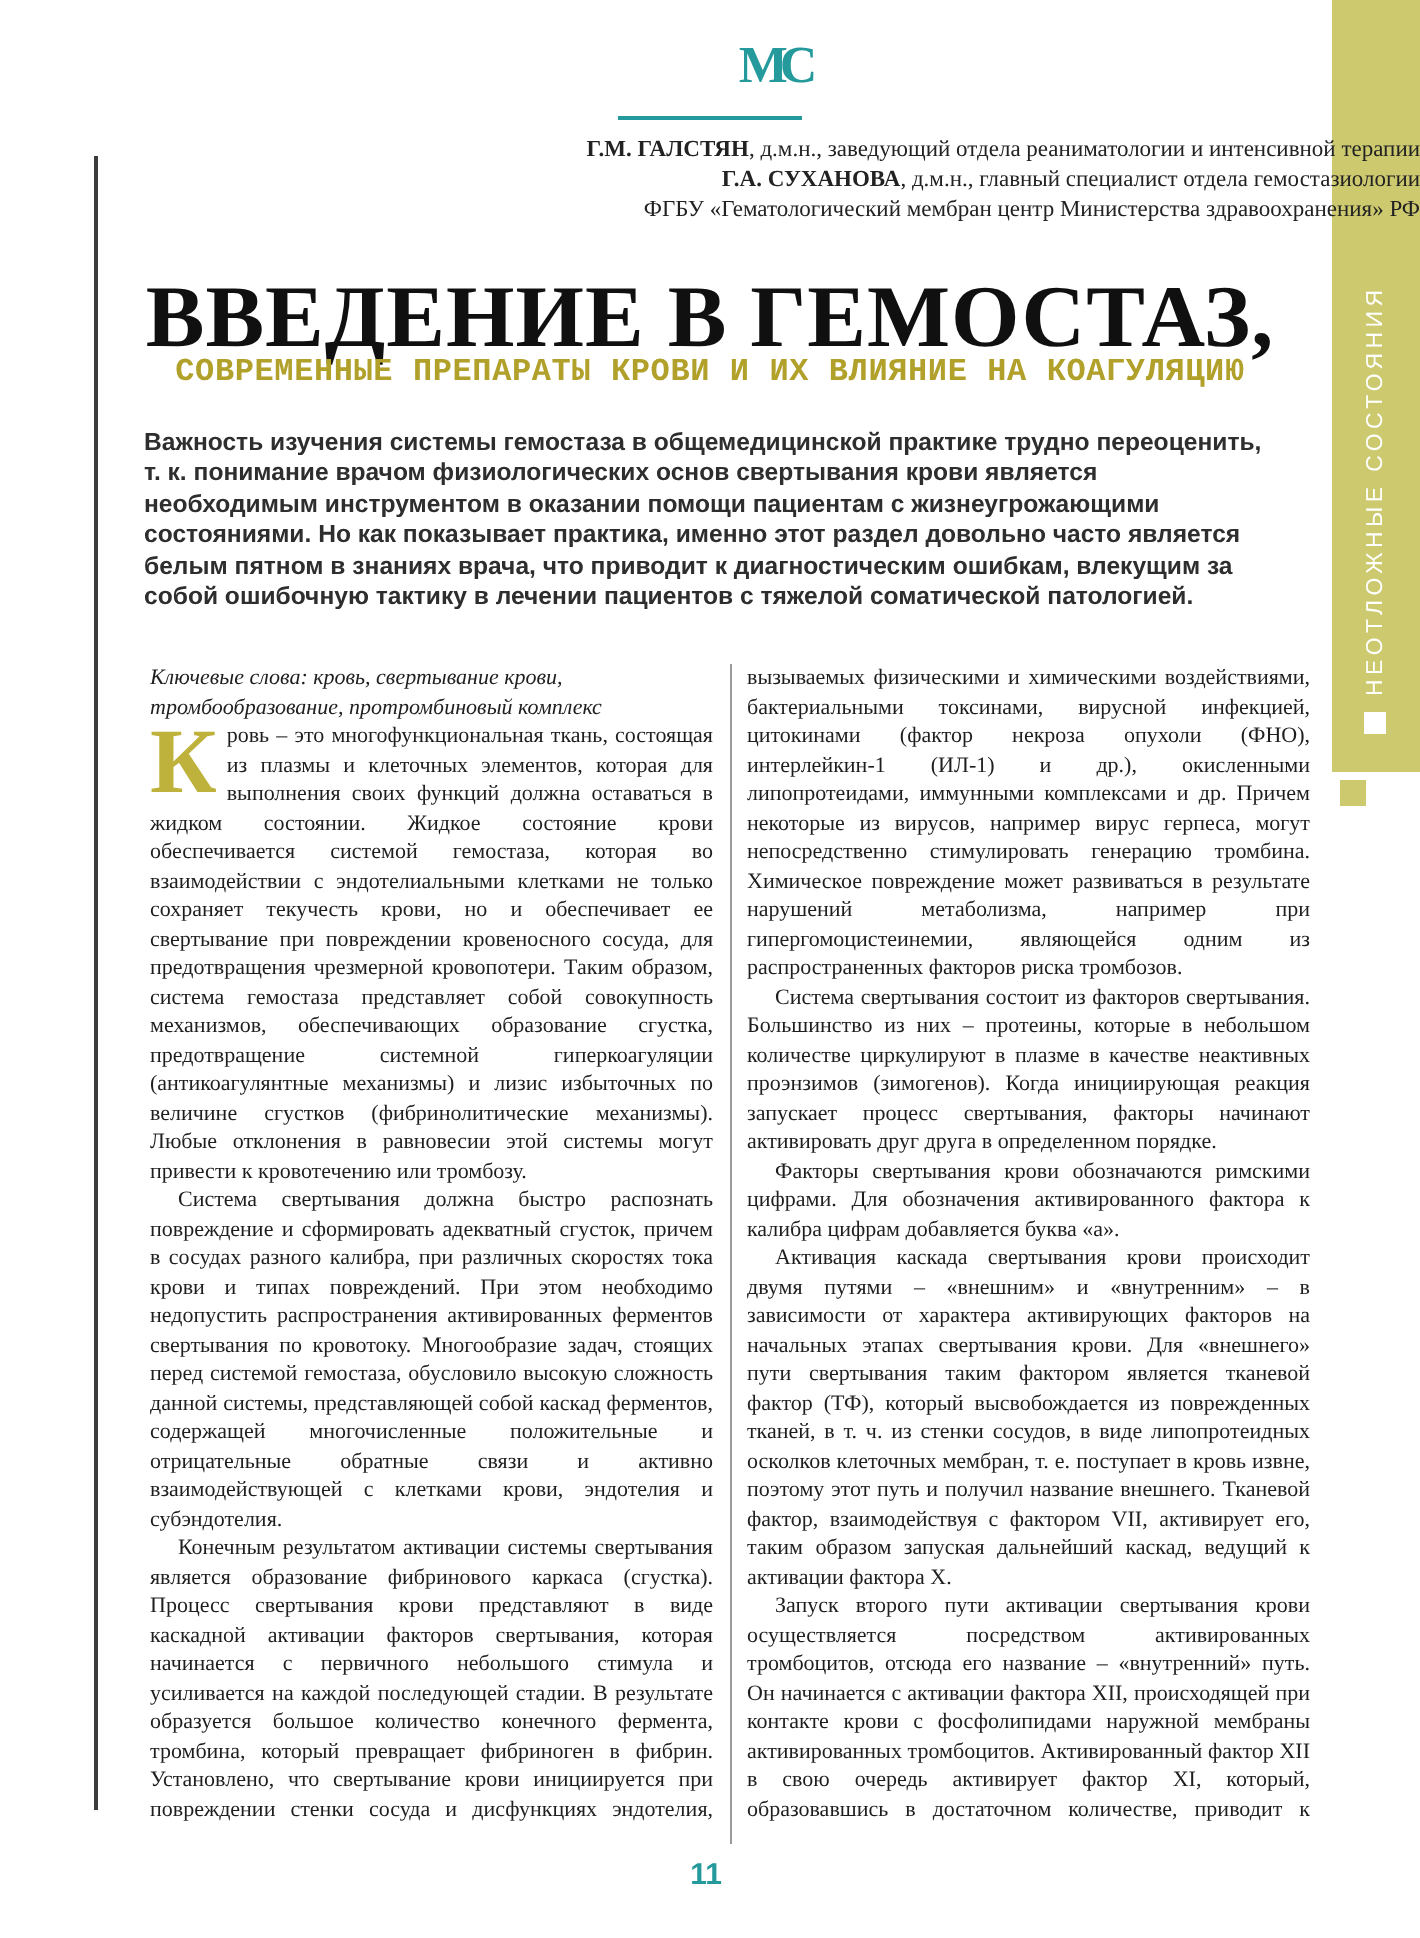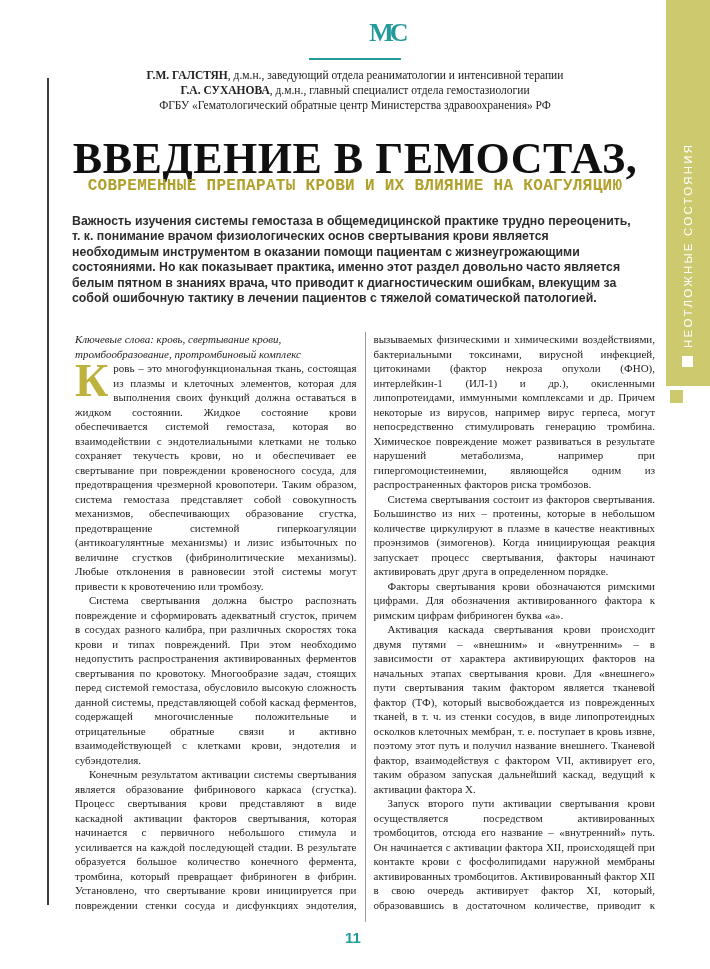--- a/index.html
+++ b/index.html
@@ -31,21 +31,21 @@
   
   .logo{position:absolute;top:20px;left:0;width:100%;display:flex;justify-content:center;align-items:center;gap:7px;padding-left:32px;}
   .monogram{font-family:"Liberation Serif",serif;font-weight:bold;font-size:26px;color:var(--teal);letter-spacing:-4px;line-height:1;}
   .logo-text{display:flex;flex-direction:column;line-height:1;}
   .logo-name1{font-family:"Liberation Serif",serif;font-variant:small-caps;font-weight:bold;font-size:11px;letter-spacing:1px;color:var(--teal);}
   .logo-row{display:flex;align-items:baseline;gap:5px;}
   .logo-name2{font-family:"Liberation Serif",serif;font-variant:small-caps;font-weight:bold;font-size:19px;letter-spacing:2px;color:var(--teal);}
   .logo-issue{font-family:"Liberation Sans",sans-serif;font-size:8px;color:var(--teal);opacity:.85;}
   .logo-rule{position:absolute;top:58px;left:50%;transform:translateX(-50%);width:92px;height:2px;background:var(--teal);}
   
-  .authors{position:absolute;top:68px;left:0;width:100%;text-align:center;font-size:11.5px;line-height:15px;color:#222;}
+  .authors{position:absolute;top:68px;left:0;width:100%;text-align:right;font-size:11.5px;line-height:15px;color:#222;}
   .author-name{font-weight:bold;}
   
   .title{position:absolute;top:133px;left:0;width:100%;text-align:center;
     font-family:"Liberation Serif",serif;font-weight:bold;font-size:44px;letter-spacing:.5px;color:#101010;}
   .subtitle{position:absolute;top:177px;left:0;width:100%;text-align:center;
     font-family:Liberation Mono, monospace;font-weight:bold;font-size:16px;letter-spacing:.3px;color:var(--olive);}
   
   .abstract{position:absolute;top:214px;left:50%;transform:translateX(-50%);width:566px;
     text-align:left;font-family:"Liberation Sans",sans-serif;font-weight:bold;
     font-size:12.3px;line-height:15.4px;color:#2e2e2e;}
@@ -76,34 +76,34 @@
   <div class="rubric-square"></div>
 
   <div class="logo">
     <div class="monogram">МС</div>
   </div>
   <div class="logo-rule"></div>
 
   <div class="authors">
     <div><span class="author-name">Г.М. ГАЛСТЯН</span><span>, д.м.н., заведующий отдела реаниматологии и интенсивной терапии</span></div>
     <div><span class="author-name">Г.А. СУХАНОВА</span><span>, д.м.н., главный специалист отдела гемостазиологии</span></div>
-    <div>ФГБУ «Гематологический обратные центр Министерства здравоохранения» РФ</div>
+    <div>ФГБУ «Гематологический мембран центр Министерства здравоохранения» РФ</div>
   </div>
 
   <div class="title">ВВЕДЕНИЕ В ГЕМОСТАЗ,</div>
   <div class="subtitle">СОВРЕМЕННЫЕ ПРЕПАРАТЫ КРОВИ И ИХ ВЛИЯНИЕ НА КОАГУЛЯЦИЮ</div>
 
   <div class="abstract">Важность изучения системы гемостаза в общемедицинской практике трудно переоценить, т. к. понимание врачом физиологических основ свертывания крови является необходимым инструментом в оказании помощи пациентам с жизнеугрожающими состояниями. Но как показывает практика, именно этот раздел довольно часто является белым пятном в знаниях врача, что приводит к диагностическим ошибкам, влекущим за собой ошибочную тактику в лечении пациентов с тяжелой соматической патологией.</div>
 
   <div class="columns">
     <p class="keywords">Ключевые слова: кровь, свертывание крови, тромбообразование, протромбиновый комплекс</p>
     <p class="first-para"><span class="dropcap">К</span><span>ровь – это многофункциональная ткань, состоящая из плазмы и клеточных элементов, которая для выполнения своих функций должна оставаться в жидком состоянии. Жидкое состояние крови обеспечивается системой гемостаза, которая во взаимодействии с эндотелиальными клетками не только сохраняет текучесть крови, но и обеспечивает ее свертывание при повреждении кровеносного сосуда, для предотвращения чрезмерной кровопотери. Таким образом, система гемостаза представляет собой совокупность механизмов, обеспечивающих образование сгустка, предотвращение системной гиперкоагуляции (антикоагулянтные механизмы) и лизис избыточных по величине сгустков (фибринолитические механизмы). Любые отклонения в равновесии этой системы могут привести к кровотечению или тромбозу.</span></p>
     <p>Система свертывания должна быстро распознать повреждение и сформировать адекватный сгусток, причем в сосудах разного калибра, при различных скоростях тока крови и типах повреждений. При этом необходимо недопустить распространения активированных ферментов свертывания по кровотоку. Многообразие задач, стоящих перед системой гемостаза, обусловило высокую сложность данной системы, представляющей собой каскад ферментов, содержащей многочисленные положительные и отрицательные обратные связи и активно взаимодействующей с клетками крови, эндотелия и субэндотелия.</p>
     <p>Конечным результатом активации системы свертывания является образование фибринового каркаса (сгустка). Процесс свертывания крови представляют в виде каскадной активации факторов свертывания, которая начинается с первичного небольшого стимула и усиливается на каждой последующей стадии. В результате образуется большое количество конечного фермента, тромбина, который превращает фибриноген в фибрин. Установлено, что свертывание крови инициируется при повреждении стенки сосуда и дисфункциях эндотелия, вызываемых физическими и химическими воздействиями, бактериальными токсинами, вирусной инфекцией, цитокинами (фактор некроза опухоли (ФНО), интерлейкин-1 (ИЛ-1) и др.), окисленными липопротеидами, иммунными комплексами и др. Причем некоторые из вирусов, например вирус герпеса, могут непосредственно стимулировать генерацию тромбина. Химическое повреждение может развиваться в результате нарушений метаболизма, например при гипергомоцистеинемии, являющейся одним из распространенных факторов риска тромбозов.</p>
     <p>Система свертывания состоит из факторов свертывания. Большинство из них – протеины, которые в небольшом количестве циркулируют в плазме в качестве неактивных проэнзимов (зимогенов). Когда инициирующая реакция запускает процесс свертывания, факторы начинают активировать друг друга в определенном порядке.</p>
-    <p>Факторы свертывания крови обозначаются римскими цифрами. Для обозначения активированного фактора к римским цифрам фибриноген буква «а».</p>
+    <p>Факторы свертывания крови обозначаются римскими цифрами. Для обозначения активированного фактора к калибра цифрам добавляется буква «а».</p>
     <p>Активация каскада свертывания крови происходит двумя путями – «внешним» и «внутренним» – в зависимости от характера активирующих факторов на начальных этапах свертывания крови. Для «внешнего» пути свертывания таким фактором является тканевой фактор (ТФ), который высвобождается из поврежденных тканей, в т. ч. из стенки сосудов, в виде липопротеидных осколков клеточных мембран, т. е. поступает в кровь извне, поэтому этот путь и получил название внешнего. Тканевой фактор, взаимодействуя с фактором VII, активирует его, таким образом запуская дальнейший каскад, ведущий к активации фактора X.</p>
     <p>Запуск второго пути активации свертывания крови осуществляется посредством активированных тромбоцитов, отсюда его название – «внутренний» путь. Он начинается с активации фактора XII, происходящей при контакте крови с фосфолипидами наружной мембраны активированных тромбоцитов. Активированный фактор XII в свою очередь активирует фактор XI, который, образовавшись в достаточном количестве, приводит к активизации факторов IX и VIII, влияющих в свою очередь на активизацию фактора X.</p>
   </div>
 
   <div class="page-num">11</div>
 
 </div>
 
 </body></html>

